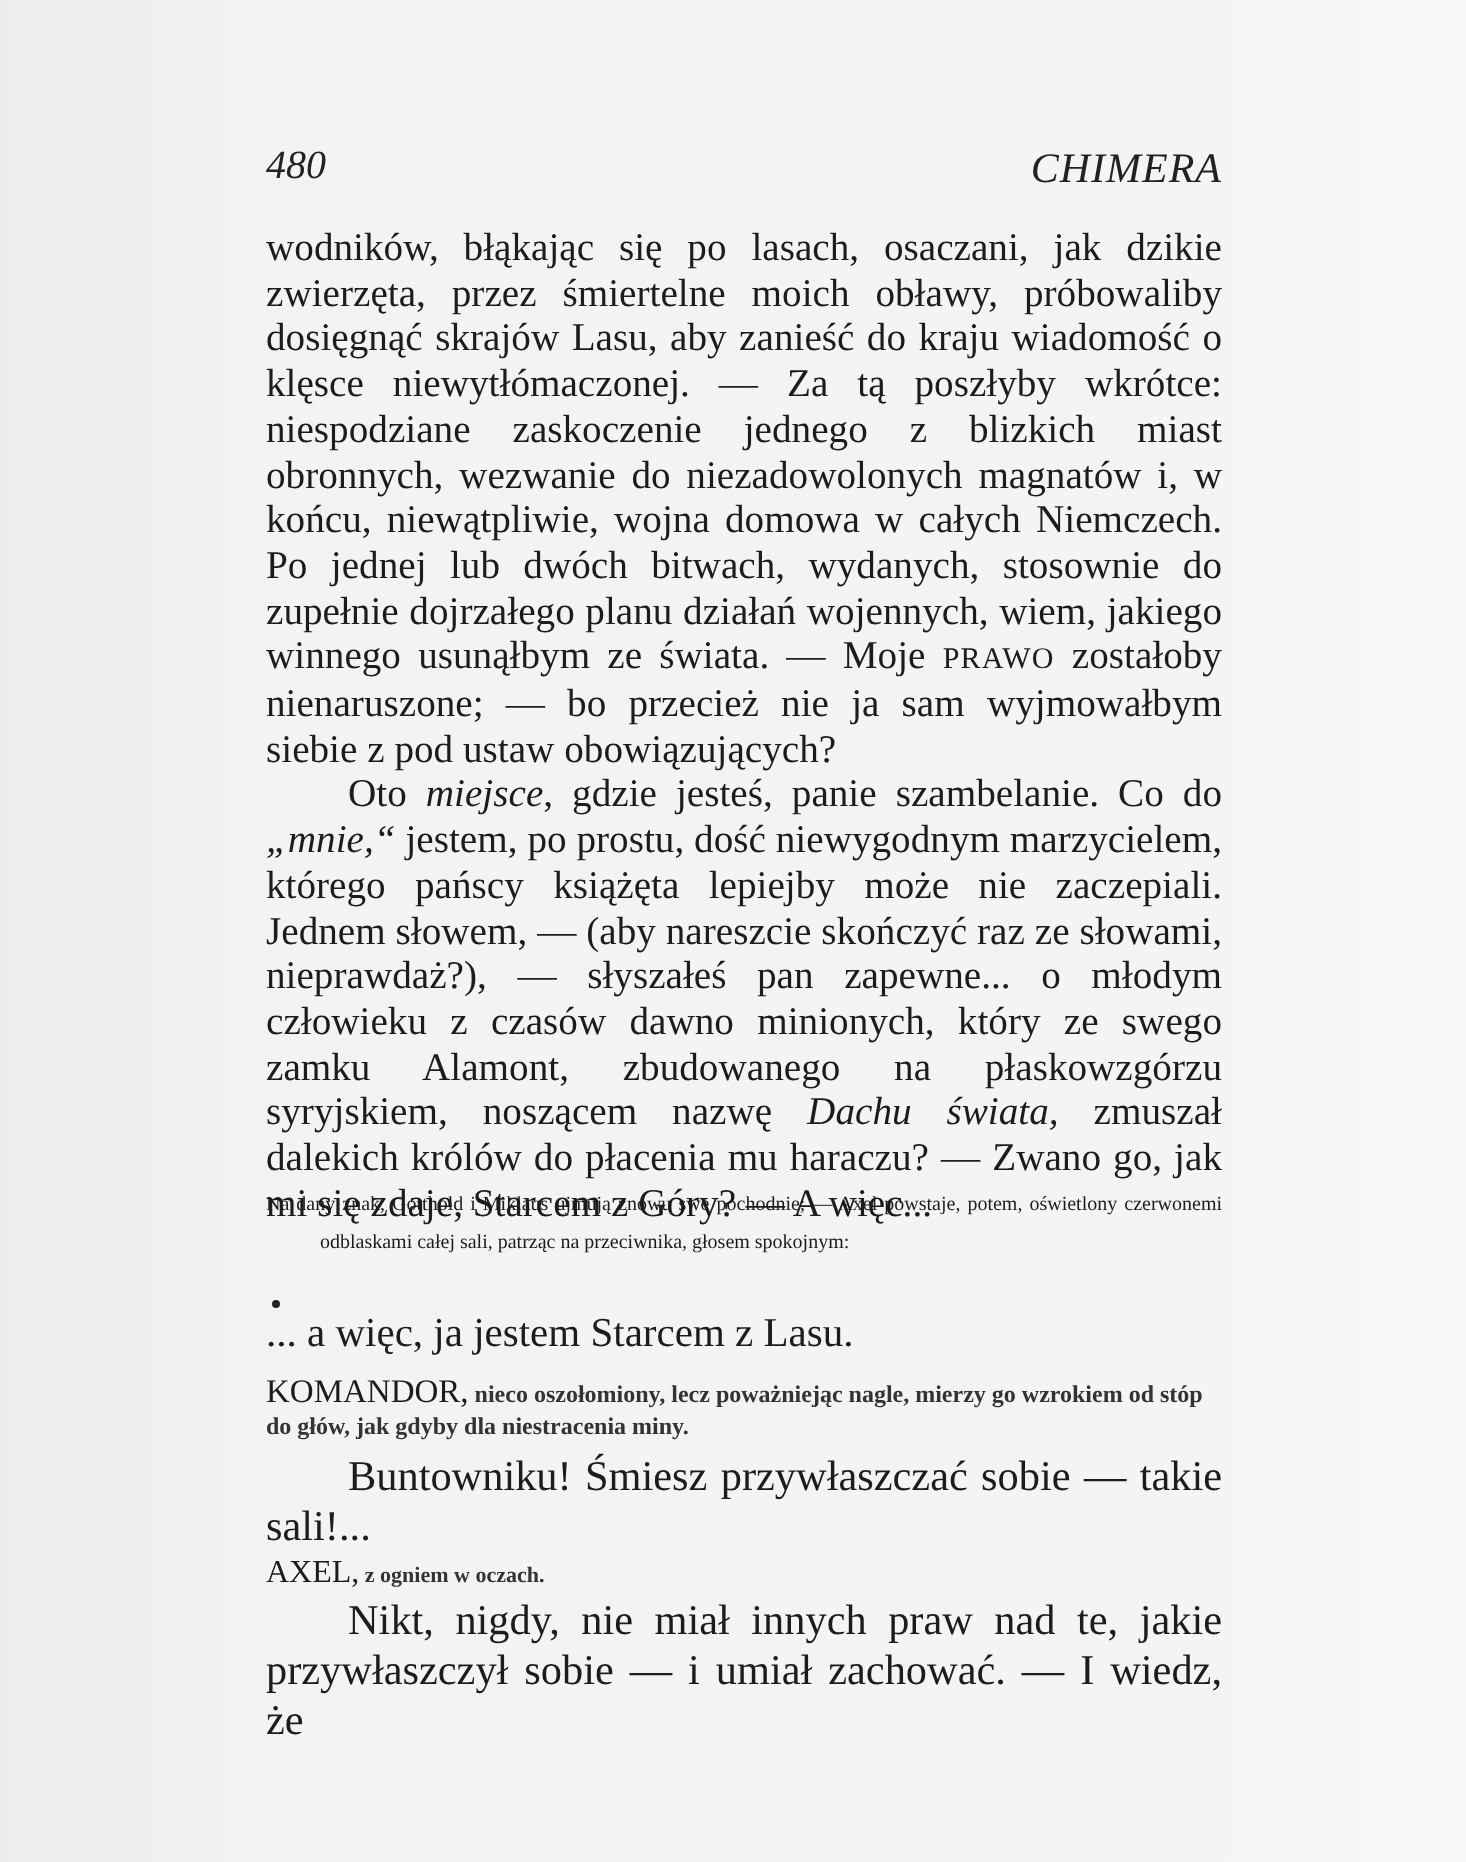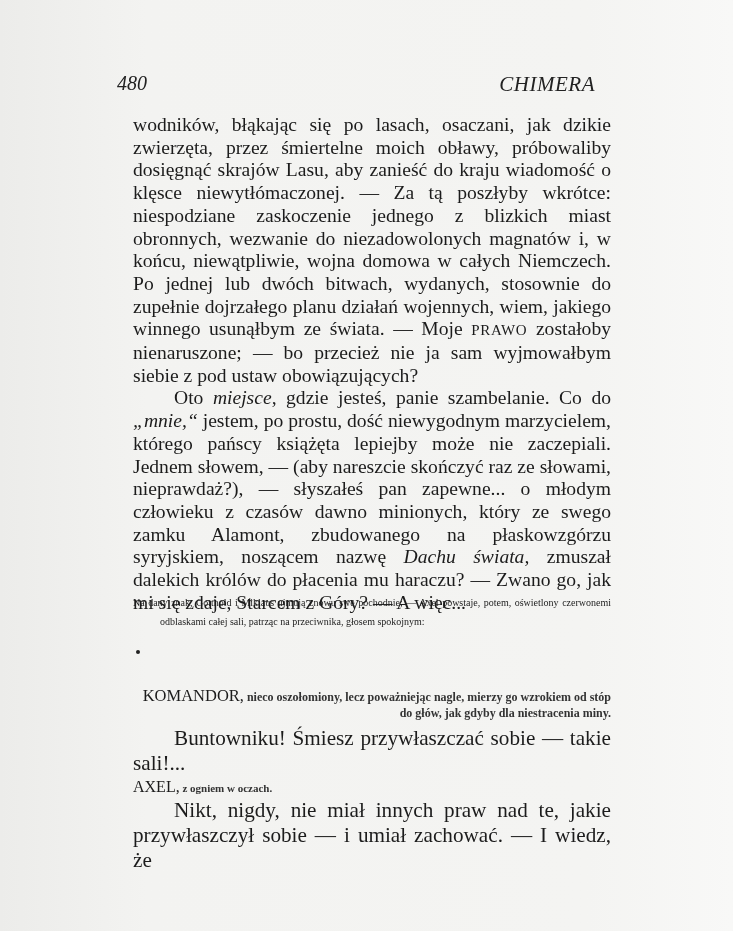--- a/index.html
+++ b/index.html
@@ -17,21 +17,21 @@
     }
     .page {
       position: absolute;
       left: 0; top: 0;
       width: 733px; height: 931px;
       background: linear-gradient(90deg, #ececea 0%, #f3f3f1 20%, #f4f4f2 80%, #f8f8f7 100%);
     }
     .running-head {
       position: absolute;
       top: 72px;
-      left: 117px;
+      left: 133px;
       width: 478px;
       height: 26px;
       font-style: italic;
       font-size: 21px;
       color: #222;
     }
     .page-number {
       position: absolute;
       left: 0;
       top: 0;
@@ -81,21 +81,21 @@
       position: absolute;
       left: 133px;
       width: 478px;
       font-size: 20.5px;
       line-height: 24px;
     }
     .speaker-block {
       position: absolute;
       left: 133px;
       width: 478px;
-      text-align: right;
+      text-align: left;
       font-size: 12px;
       line-height: 16px;
       font-weight: bold;
       color: #333;
     }
     .speaker-name {
       font-size: 16.5px;
       font-weight: normal;
       color: #1c1c1c;
     }
@@ -143,20 +143,23 @@
     <p><span>wodników, błąkając się po lasach, osaczani, jak dzikie zwierzęta, przez śmiertelne moich obławy, próbowaliby dosięgnąć skrajów Lasu, aby zanieść do kraju wiadomość o klęsce niewytłómaczonej. — Za tą poszłyby wkrótce: niespodziane zaskoczenie jednego z blizkich miast obronnych, wezwanie do niezadowolonych magnatów i, w końcu, niewątpliwie, wojna domowa w całych Niemczech. Po jednej lub dwóch bitwach, wydanych, stosownie do zupełnie dojrzałego planu działań wojennych, wiem, jakiego winnego usunąłbym ze świata. — Moje </span><span class="sc">PRAWO</span><span> zostałoby nienaruszone; — bo przecież nie ja sam wyjmowałbym siebie z pod ustaw obowiązujących?</span></p>
     <p class="p-indent"><span>Oto </span><span class="it">miejsce</span><span>, gdzie jesteś, panie szambelanie. Co do </span><span class="it">„mnie,“</span><span> jestem, po prostu, dość niewygodnym marzycielem, którego pańscy książęta lepiejby może nie zaczepiali. Jednem słowem, — (aby nareszcie skończyć raz ze słowami, nieprawdaż?), — słyszałeś pan zapewne... o młodym człowieku z czasów dawno minionych, który ze swego zamku Alamont, zbudowanego na płaskowzgórzu syryjskiem, noszącem nazwę </span><span class="it">Dachu świata,</span><span> zmuszał dalekich królów do płacenia mu haraczu? — Zwano go, jak mi się zdaje, Starcem z Góry? — A więc...</span></p>
   </div>
 
   <div class="stage" style="top:594px;">
     <p>Na dany znak, Gotthold i Miklaus ujmują znowu swe pochodnie; — Axel powstaje, potem, oświetlony czerwonemi odblaskami całej sali, patrząc na przeciwnika, głosem spokojnym:</p>
   </div>
 
   <div class="speck" style="left:136px; top:650px;"></div>
 
+  <div class="dialogue" style="top:655px;">
+    <span>... a więc, ja jestem Starcem z Lasu.</span>
+  </div>
 
   <div class="speaker-block" style="top:688px;">
     <span class="speaker-name">KOMANDOR,</span>
     <span>nieco oszołomiony, lecz poważniejąc nagle, mierzy go wzrokiem od stóp do głów, jak gdyby dla niestracenia miny.</span>
   </div>
 
   <div class="speech" style="top:726px;">
     <p class="first">Buntowniku! Śmiesz przywłaszczać sobie — takie sali!...</p>
   </div>
 

